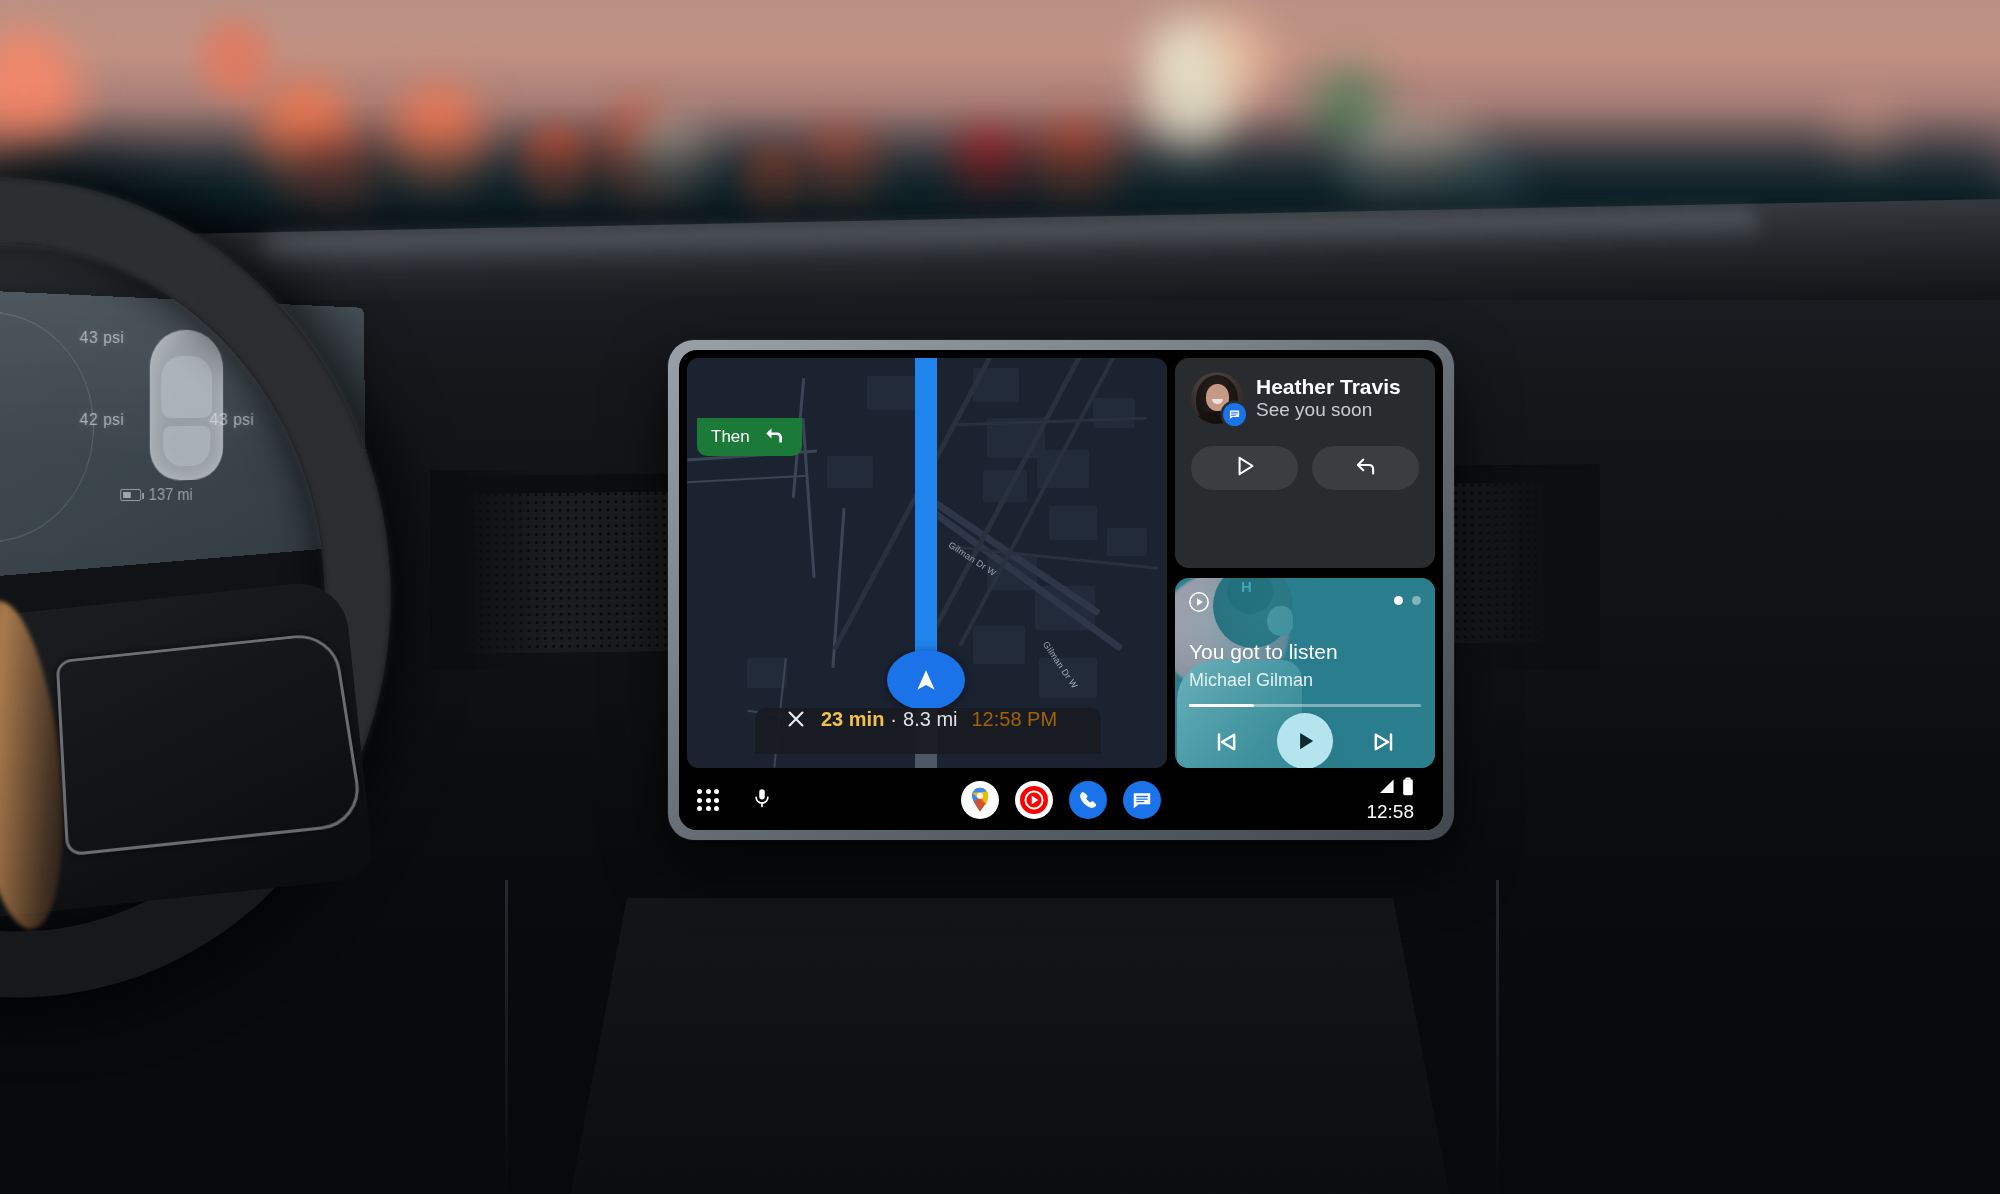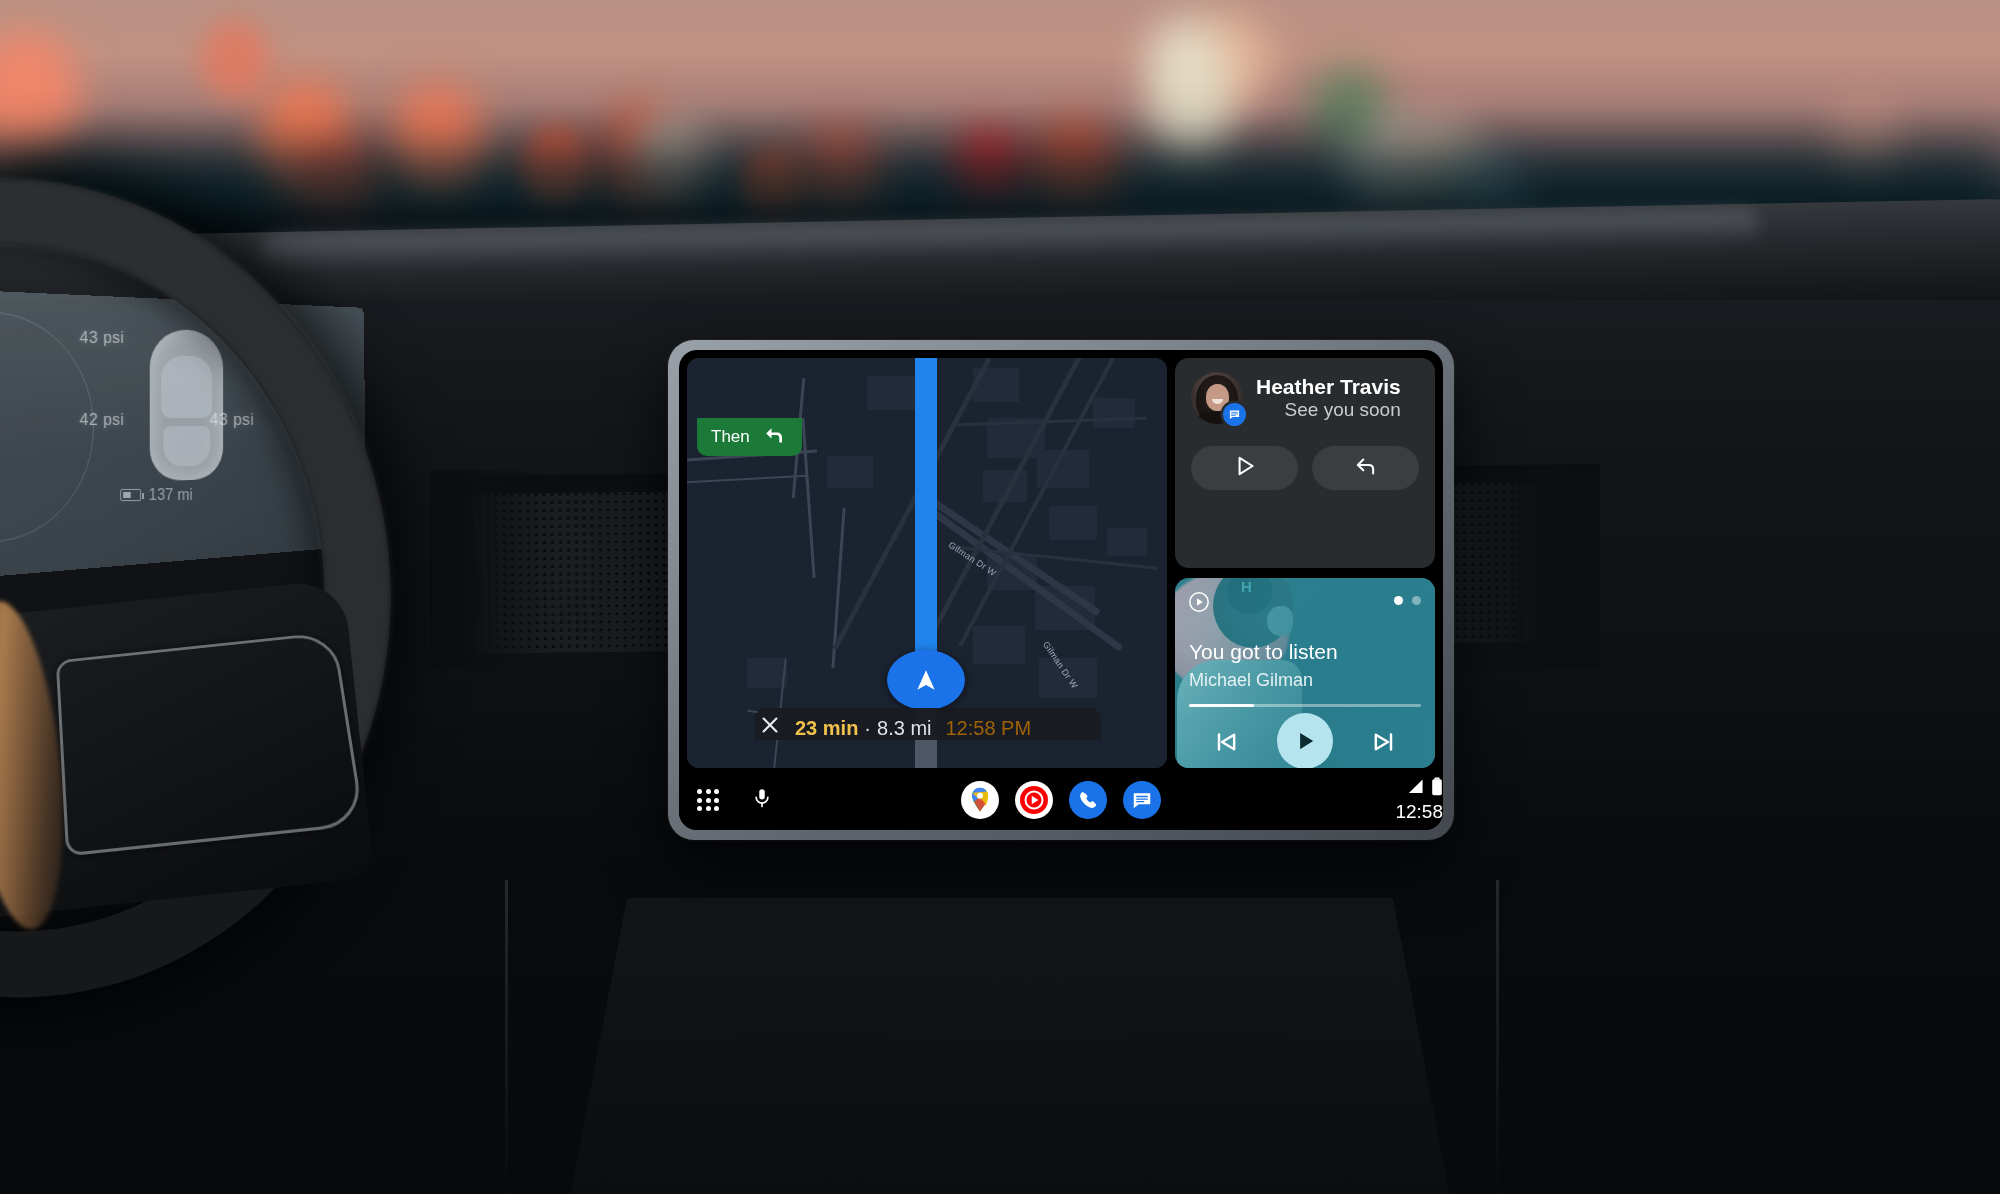--- a/index.html
+++ b/index.html
@@ -214,23 +214,23 @@
   .banner-text { color:#fff; font-size:22px; letter-spacing:.1px; }
   .then-chip {
     position:absolute; left:10px; top:60px; height:38px;
     background:#1b7a38; border-radius:0 0 10px 10px;
     display:flex; align-items:center; gap:12px; padding:0 16px 0 14px;
   }
   .then-text { color:#fff; font-size:17px; }
 
   
   .eta {
-    position:absolute; left:68px; top:350px; width:346px; height:32px;
+    position:absolute; left:68px; top:350px; width:346px; height:46px;
     background:rgba(24,27,32,.94); border-radius:11px 11px 0 0;
-    display:flex; align-items:flex-end; gap:14px; padding:0 4px;
+    display:flex; align-items:flex-start; gap:14px; padding:0 30px;
   }
   .eta .mins { color:#f2c14b; font-size:20px; font-weight:bold; }
   .eta .rest { color:#dfe3e8; font-size:20px; }
   .eta .arr  { color:#a16207; font-size:20px; }
 
   
   .msg-card {
     position:absolute; left:496px; top:8px; width:260px; height:210px;
     background:#292c2f; border-radius:14px; padding:14px 16px;
   }
@@ -258,21 +258,21 @@
     background:#14110f; border-radius:16px 16px 0 0;
   }
   .avatar .clip { position:absolute; inset:0; border-radius:50%; overflow:hidden; }
   .badge {
     position:absolute; right:-3px; bottom:-2px; width:23px; height:23px;
     border-radius:50%; background:#1a73e8;
     display:flex; align-items:center; justify-content:center;
     box-shadow:0 0 0 2.5px #292c2f;
   }
   .msg-name { color:#fff; font-size:21px; font-weight:bold; line-height:1.12; }
-  .msg-body { color:#c7ccd1; font-size:19px; line-height:1.18;text-align:right; }
+  .msg-body { color:#c7ccd1; font-size:19px; line-height:1.18; }
   .msg-btns { display:flex; gap:14px; margin-top:22px; }
   .msg-btn {
     flex:1; height:44px; background:#3a3e41; border-radius:22px;
     display:flex; align-items:center; justify-content:center;
   }
 
   .media-card {
     position:absolute; left:496px; top:228px; width:260px; height:190px;
     border-radius:14px; overflow:hidden;
     background:linear-gradient(135deg,#2e8492 0%, #2a7e8d 40%, #276f7e 100%);
@@ -343,21 +343,21 @@
   }
   .tb-left { position:absolute; left:18px; display:flex; align-items:center; gap:32px; }
   .grid-icon { width:22px; height:22px; display:grid; grid-template-columns:repeat(3,1fr); gap:3.5px; }
   .grid-icon i { background:#fff; border-radius:50%; width:5px; height:5px; }
   .tb-center { position:absolute; left:0; width:764px; display:flex; justify-content:center; gap:16px; }
   .app { width:38px; height:38px; border-radius:50%; display:flex; align-items:center; justify-content:center; }
   .app.maps { background:#fff; }
   .app.ytm  { background:#fff; }
   .app.phone{ background:#1a73e8; }
   .app.msg  { background:#1a73e8; }
-  .tb-right { position:absolute; right:0; text-align:right; }
+  .tb-right { position:absolute; right:29px; text-align:right; }
   .tb-status { display:flex; align-items:center; gap:6px; justify-content:flex-end; }
   .tb-clock { color:#fff; font-size:19px; margin-top:1px; }
 </style>
 </head>
 <body>
 
 <div id="stage">
 
   <div class="sky"></div>
 

